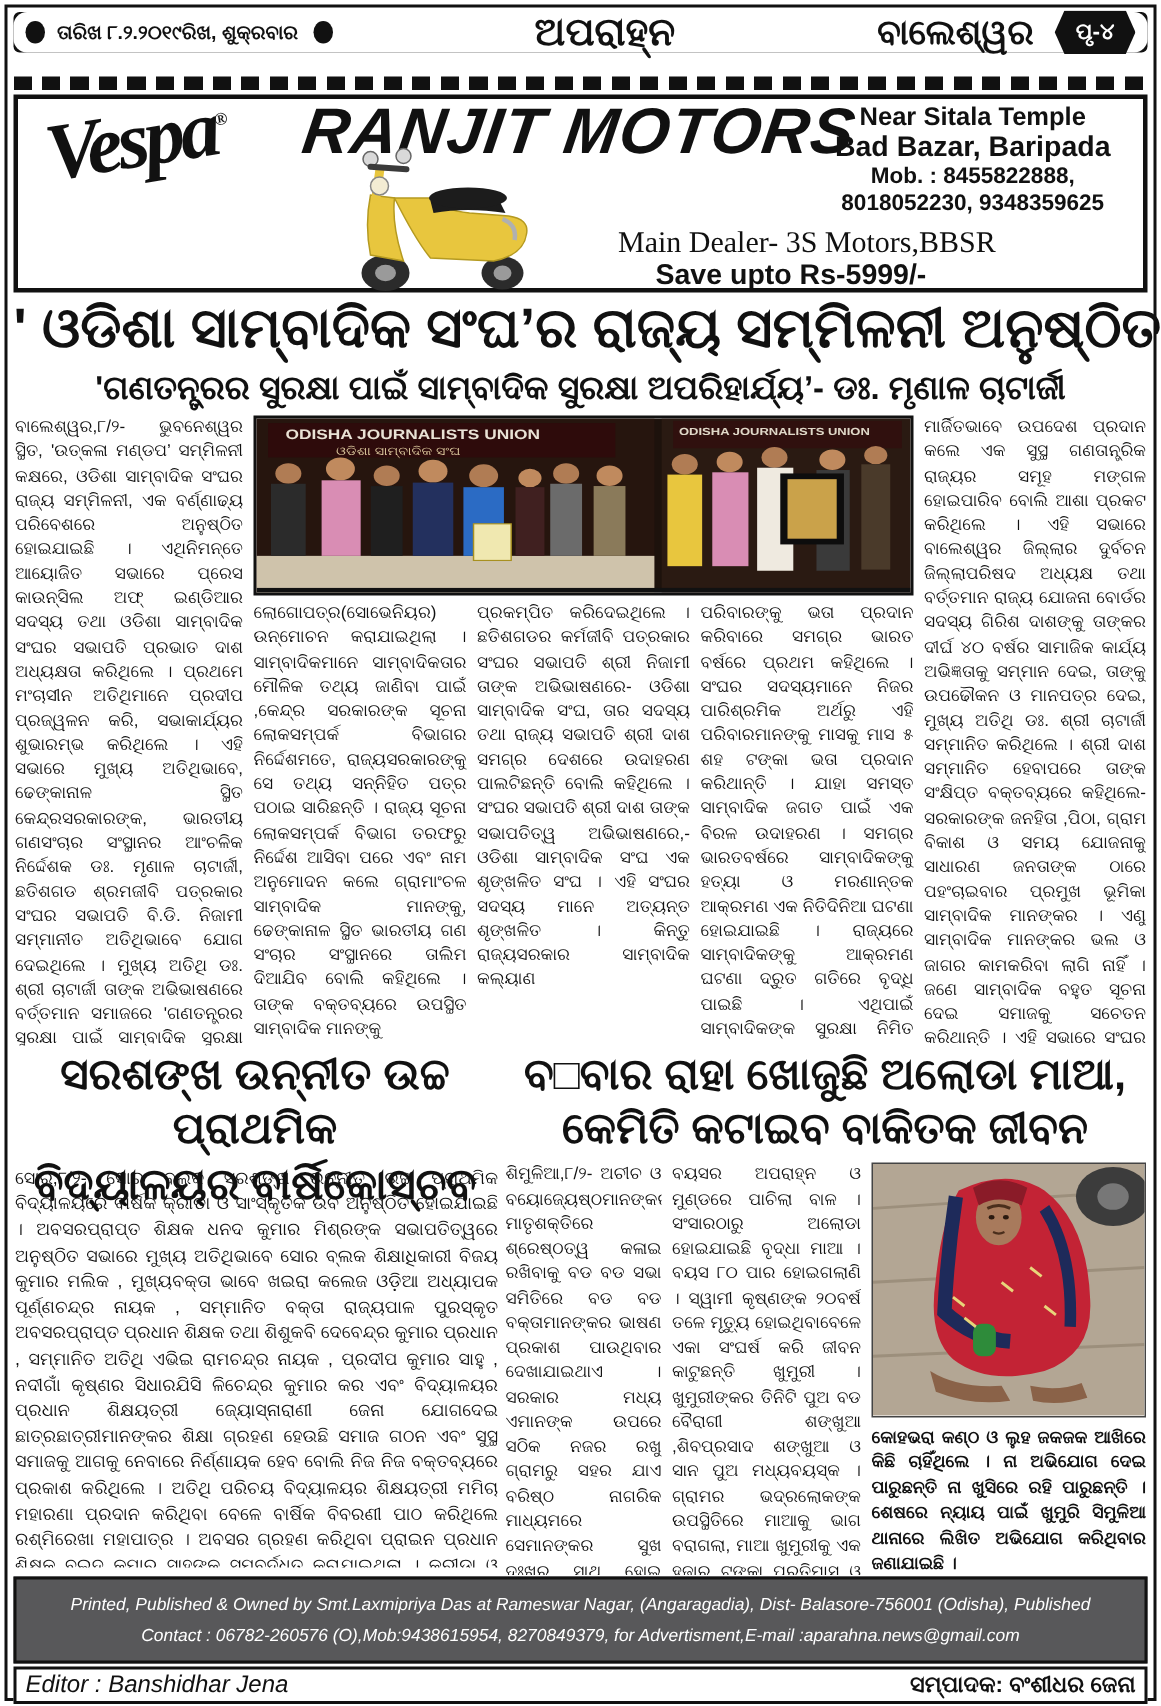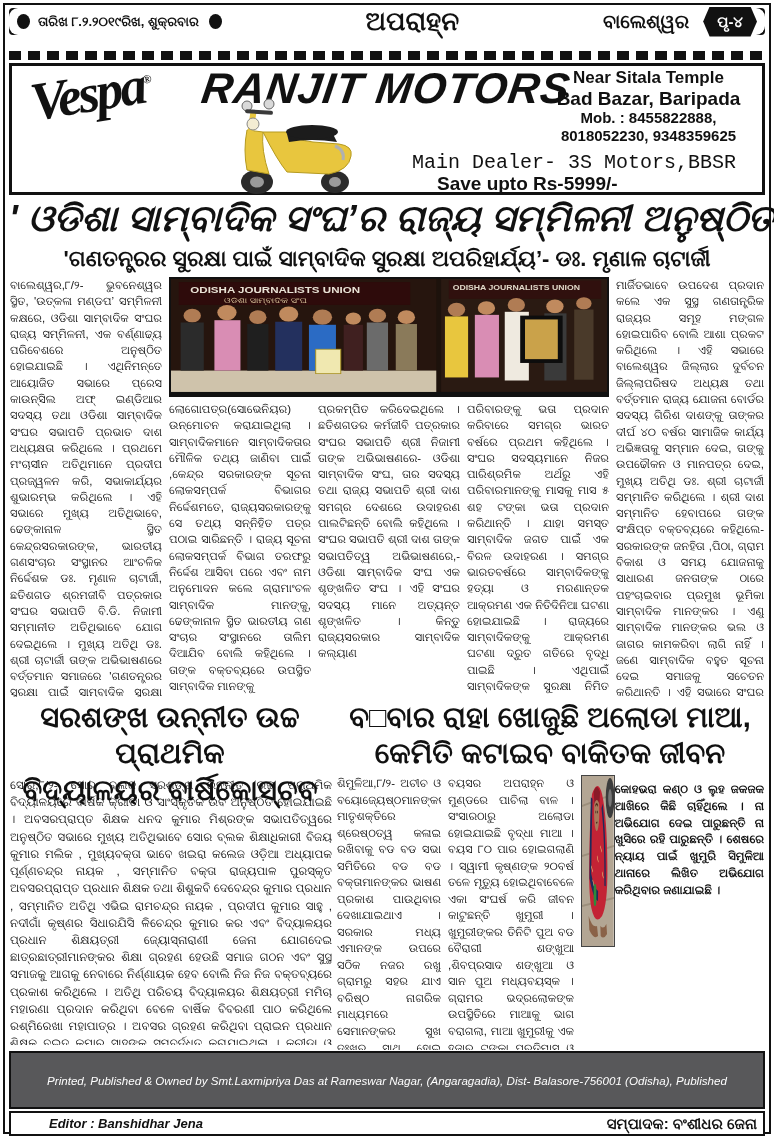--- a/index.html
+++ b/index.html
@@ -4,63 +4,63 @@
 <style>
   html,body{margin:0;padding:0;background:#fff;}
   body{width:774px;height:1137px;position:relative;font-family:"Liberation Sans",sans-serif;color:#111;overflow:hidden;}
   .page{position:absolute;inset:3px;border:2px solid #111;background:#fff;}
   
   .hdr{position:absolute;top:3px;left:4px;right:4px;height:27px;background:#111;border-radius:4px;padding:0;box-sizing:border-box;}
   .hdr-in{background:#fff;border-radius:9px;height:100%;display:flex;align-items:center;padding:0 8px;box-sizing:border-box;}
   .dot{width:13px;height:15px;background:#111;border-radius:50%;flex:0 0 auto;}
   .hdr-date{font-size:13px;font-weight:bold;margin:0 10px 0 8px;white-space:nowrap;}
   .masthead{font-size:26px;font-weight:bold;flex:1;text-align:center;}
-  .city{font-size:19px;font-weight:bold;margin-right:14px;}
+  .city{font-size:23px;font-weight:bold;margin-right:14px;}
   .pgbadge{background:#111;color:#fff;font-size:15px;font-weight:bold;padding:6px 14px;clip-path:polygon(12% 0,88% 0,100% 50%,88% 100%,12% 100%,0 50%);}
   
   .checker{position:absolute;top:46px;left:4px;right:4px;height:9px;background:repeating-linear-gradient(90deg,#111 0 12px,#fff 12px 19px);}
   
   .ad{position:absolute;top:58px;left:4px;right:4px;height:132px;border:3px solid #111;box-sizing:border-box;background:#fff;}
   .vespa{position:absolute;left:14px;top:6px;font-family:"Liberation Serif",serif;font-style:italic;font-weight:bold;font-size:54px;letter-spacing:-3px;transform:rotate(-9deg);transform-origin:left top;}
   .vespa sup{font-size:12px;}
   .ranjit{position:absolute;left:190px;top:-2px;font-style:italic;font-weight:bold;font-size:43px;letter-spacing:1px;transform:skewX(-8deg);white-space:nowrap;}
   .ad-right{position:absolute;right:6px;top:2px;width:215px;text-align:center;font-weight:bold;line-height:1.15;}
   .ad-r1{font-size:17px;}
   .ad-r2{font-size:19px;}
   .ad-r3,.ad-r4{font-size:15px;}
-  .ad-dealer{position:absolute;left:400px;top:85px;font-family:Liberation Mono, monospace;font-size:20px;white-space:nowrap;}
+  .ad-dealer{position:absolute;left:400px;top:85px;font-family:Liberation Serif, serif;font-size:20px;white-space:nowrap;}
   .ad-offer{position:absolute;left:425px;top:107px;font-weight:bold;font-size:19px;white-space:nowrap;}
   .scooter{position:absolute;left:205px;top:24px;}
   
-  .h1line{position:absolute;top:193px;left:4px;right:4px;font-weight:bold;font-size:37px;white-space:nowrap;font-style:italic;}
+  .h1line{position:absolute;top:193px;left:4px;right:4px;font-weight:bold;font-size:37px;white-space:nowrap;}
   .h2line{position:absolute;top:241px;left:4px;right:4px;text-align:center;font-weight:bold;font-size:22px;white-space:nowrap;}
   
   .art1{position:absolute;top:272px;left:5px;right:5px;height:420px;display:flex;gap:7px;}
   .a1col{font-size:11.4px;line-height:1.43;text-align:justify;overflow:hidden;}
   .c1{flex:0 0 152px;}
   .c5{flex:0 0 148px;}
   .a1mid{flex:1;display:flex;flex-direction:column;gap:4px;min-width:0;}
   .photo1{height:120px;border:2px solid #111;box-sizing:border-box;}
   .midcols{flex:1;display:flex;gap:7px;overflow:hidden;}
   .midcols>div{flex:1;}
   
   .s2h-left{position:absolute;top:694px;left:4px;width:322px;text-align:center;font-weight:bold;font-size:29px;line-height:1.25;}
   .s2h-right{position:absolute;top:694px;left:330px;right:4px;text-align:center;font-weight:bold;font-size:29px;line-height:1.25;}
   .art2body{position:absolute;top:772px;left:5px;width:322px;height:268px;font-size:11.8px;line-height:1.46;text-align:justify;overflow:hidden;}
   .art3{position:absolute;top:770px;left:332px;right:5px;height:275px;display:flex;gap:7px;}
   .a3col{font-size:11.4px;line-height:1.45;text-align:justify;overflow:hidden;}
   .a3c1{flex:0 0 104px;}
   .a3c2{flex:0 0 126px;}
-  .a3photo-wrap{flex:1;display:flex;flex-direction:row;}
+  .a3photo-wrap{flex:1;display:flex;flex-direction:column;}
   .photo2{height:172px;border:1px solid #444;box-sizing:border-box;}
   .caption{font-size:11.6px;font-weight:bold;line-height:1.45;margin-top:6px;text-align:justify;overflow:hidden;}
   
   .footer{position:absolute;top:1046px;left:4px;right:4px;height:58px;background:#58585a;border:2px solid #111;box-sizing:border-box;color:#fff;font-style:italic;font-weight:normal;text-align:center;font-size:11.6px;display:flex;flex-direction:column;justify-content:space-evenly;padding:1px 4px;}
   .editorbar{position:absolute;top:1106px;left:4px;right:4px;height:25px;border:2px solid #111;box-sizing:border-box;display:flex;align-items:center;justify-content:space-between;padding:0 6px;background:#fff;}
-  .ed-en{font-style:italic;font-weight:bold;font-size:13px;margin-left:32px;}
+  .ed-en{font-style:italic;font-weight:normal;font-size:16px;}
   .ed-od{font-weight:bold;font-size:15px;}
   svg{display:block;}
 </style>
 </head>
 <body>
 
 <div class="page">
 
   <div class="hdr">
     <div class="hdr-in">
@@ -203,19 +203,20 @@
           <path d="M110 150 Q130 154 146 148 L150 158 Q130 164 112 160 Z" fill="#8a6248"></path>
           <path d="M56 90 l8 6 M64 104 l8 6 M110 70 l8 6 M120 96 l8 6 M90 80 l8 6" stroke="#e8d57a" stroke-width="2"></path>
         </svg>
       </div>
       <div class="caption">କୋହଭରା କଣ୍ଠ ଓ ଲୁହ ଜକଜକ ଆଖିରେ କିଛି ଚାହିଁଥିଲେ । ନା ଅଭିଯୋଗ ଦେଇ ପାରୁଛନ୍ତି ନା ଖୁସିରେ ରହି ପାରୁଛନ୍ତି । ଶେଷରେ ନ୍ୟାୟ ପାଇଁ ଖୁମୁରି ସିମୁଳିଆ ଥାନାରେ ଲିଖିତ ଅଭିଯୋଗ କରିଥିବାର ଜଣାଯାଇଛି ।</div>
     </div>
   </div>
 
   <div class="footer">
     <div>Printed, Published &amp; Owned by Smt.Laxmipriya Das at Rameswar Nagar, (Angaragadia), Dist- Balasore-756001 (Odisha), Published</div>
+    <div>Contact : 06782-260576 (O),Mob:9438615954, 8270849379, for Advertisment,E-mail :aparahna.news@gmail.com</div>
   </div>
   <div class="editorbar">
     <span class="ed-en">Editor : Banshidhar Jena</span>
     <span class="ed-od">ସମ୍ପାଦକ: ବଂଶୀଧର ଜେନା</span>
   </div>
 
 </div>
 
 </body></html>

